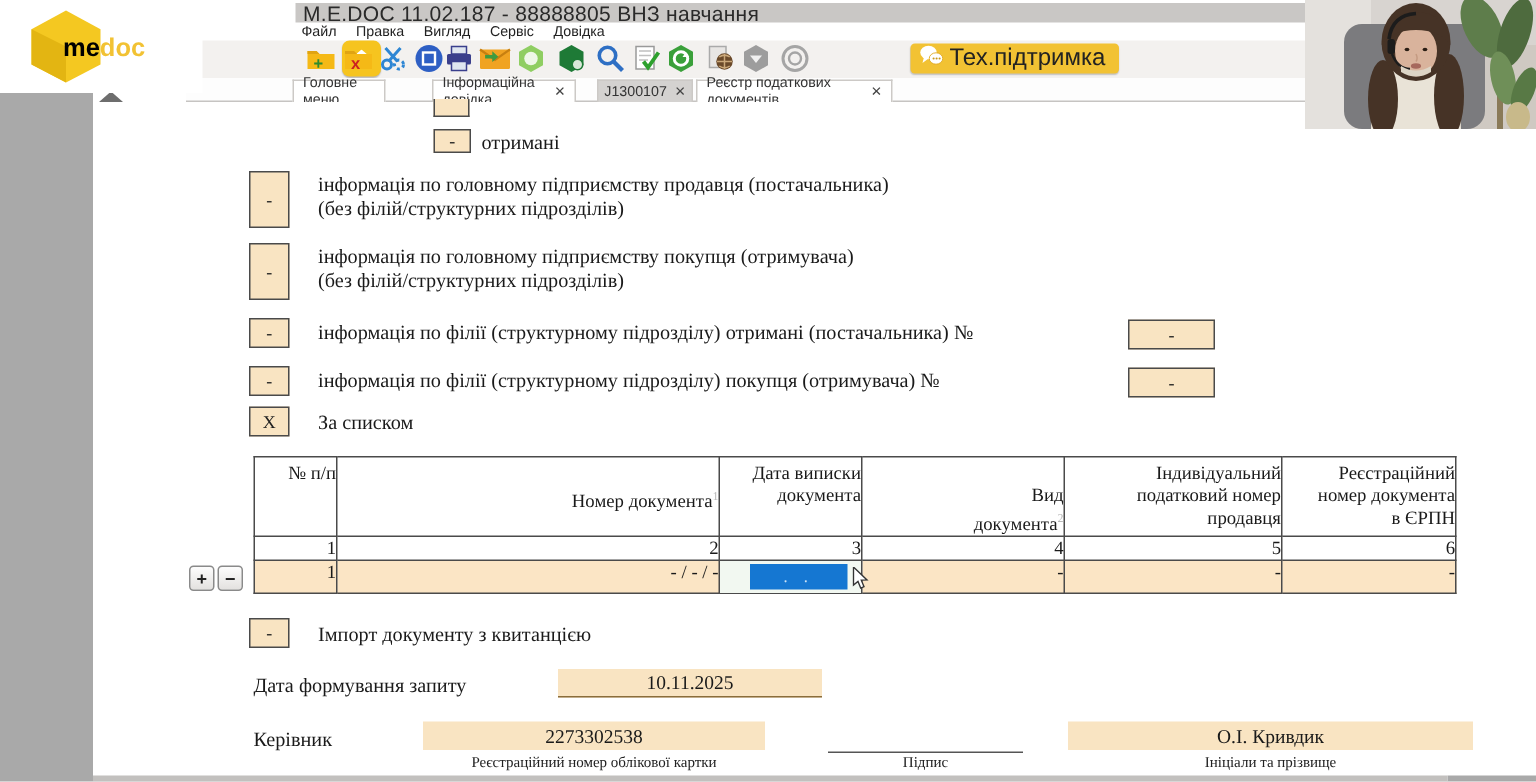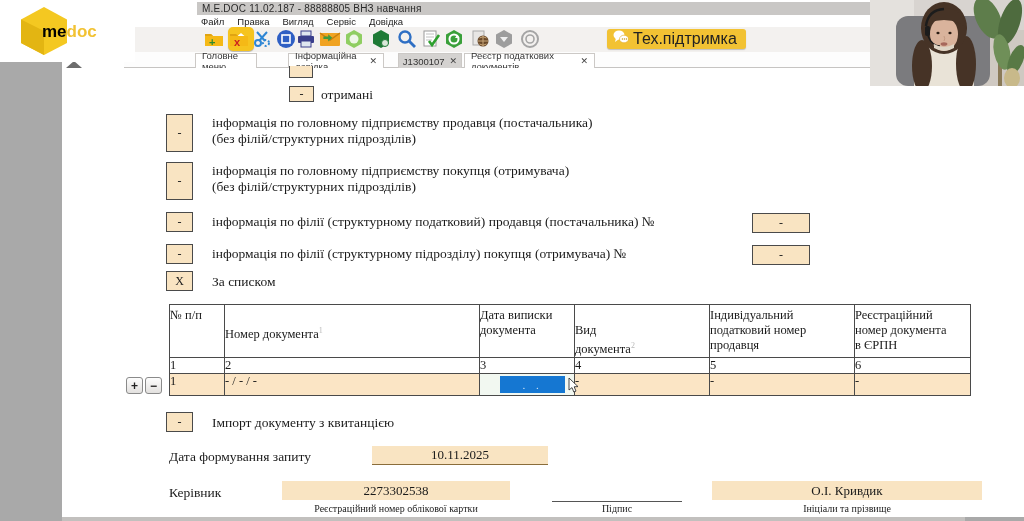--- a/index.html
+++ b/index.html
@@ -5,21 +5,21 @@
   * { margin:0; padding:0; box-sizing:border-box; }
   html,body { width:1024px; height:521px; overflow:hidden; }
   body { background:#a9a9a9; font-family:"Liberation Sans", sans-serif; position:relative; }
 
   
   .app-window { position:absolute; left:62px; top:0; width:903px; height:521px; background:#ffffff; }
   .window-bottom-edge { position:absolute; left:62px; top:517px; width:903px; height:4px; background:#c2c0be; }
 
   .titlebar { position:absolute; left:135px; top:2px; width:733px; height:13px; background:#c9c7c5;
               display:flex; align-items:center; padding-left:5px; }
-  .titlebar-text { font-size:10px; color:#2a2a2a; letter-spacing:.2px; }
+  .titlebar-text { font-size:14px; color:#2a2a2a; letter-spacing:.2px; }
 
   .menubar { position:absolute; left:139px; top:15px; height:12px; display:flex; gap:13px; align-items:center; }
   .menu-item { font-size:9.5px; color:#222; cursor:default; }
 
   .toolbar { position:absolute; left:62px; top:27px; width:903px; height:25px; background:#f3f1ef; }
   .tb-icon { position:absolute; top:1px; width:22px; height:22px; display:flex; align-items:center; justify-content:center; }
   .home-btn { position:absolute; left:104px; top:0; width:26px; height:24px; background:#f6c41f; border-radius:5px;
               display:flex; align-items:center; justify-content:center; box-shadow:0 1px 1px rgba(0,0,0,.25); }
   .support-btn { position:absolute; left:483px; top:2px; height:20px; background:#f2c233; border-radius:3px;
                  display:flex; align-items:center; gap:4px; padding:0 9px 0 6px; box-shadow:0 1px 1px rgba(0,0,0,.2); }
@@ -39,21 +39,21 @@
   .form-area { position:absolute; left:62px; top:68px; width:903px; height:449px; background:#fff;
                font-family:"Liberation Serif", serif; color:#1a1a1a; }
   .tan-box { position:absolute; background:#f9e4c2; border:1px solid #4a4a4a;
              display:flex; align-items:center; justify-content:center; font-size:12px; color:#222; }
   .tan-box.partial { border-top:none; }
   .opt-label { position:absolute; font-size:13.5px; }
   .opt-label.bold { font-weight:normal; line-height:16px; }
 
   
   table.req-table { position:absolute; left:45px; top:236px; border-collapse:collapse; table-layout:fixed; }
-  table.req-table td { border:1px solid #4a4a4a; text-align:left; vertical-align:top;
+  table.req-table td { border:1px solid #4a4a4a; text-align:right; vertical-align:top;
                        font-family:"Liberation Serif", serif; font-size:12.5px; color:#1a1a1a; }
   td.th-cell { height:53px; padding-top:3px; white-space:pre-line; line-height:15px; }
   td.num-cell { height:15px; font-size:12px; vertical-align:middle; }
   td.data-cell { height:22px; background:#fbe5c5; vertical-align:middle; font-size:12.5px; }
   td.date-cell { background:#f2f8f1; position:relative; }
   .date-selection { position:absolute; left:20px; top:2px; width:65px; height:17px; background:#1577d2;
                     display:flex; align-items:center; justify-content:center; color:#cfe3f6; font-size:11px; letter-spacing:4px; }
   .sup-mark { font-size:8px; color:#b9b9b9; vertical-align:super; }
 
   .row-btn { position:absolute; width:17px; height:17px; background:linear-gradient(#fdfdfd,#e3e1df);
@@ -238,21 +238,21 @@
       <span>(без філій/структурних  підрозділів)</span>
     </div>
 
     <div class="tan-box" style="left:42px; top:94px; width:27px; height:38px;">-</div>
     <div class="opt-label bold" style="left:88px; top:95px;">
       <span>інформація по головному підприємству покупця (отримувача)</span><br>
       <span>(без філій/структурних  підрозділів)</span>
     </div>
 
     <div class="tan-box" style="left:42px; top:144px; width:27px; height:20px;">-</div>
-    <div class="opt-label bold" style="left:88px; top:146px;">інформація по філії (структурному податковий) продавця (постачальника) №</div>
+    <div class="opt-label bold" style="left:88px; top:146px;">інформація по філії (структурному підрозділу) отримані (постачальника) №</div>
     <div class="tan-box" style="left:628px; top:145px; width:58px; height:20px;">-</div>
 
     <div class="tan-box" style="left:42px; top:176px; width:27px; height:20px;">-</div>
     <div class="opt-label bold" style="left:88px; top:178px;">інформація по філії (структурному підрозділу) покупця (отримувача) №</div>
     <div class="tan-box" style="left:628px; top:177px; width:58px; height:20px;">-</div>
 
     <div class="tan-box" style="left:42px; top:203px; width:27px; height:20px;">X</div>
     <div class="opt-label" style="left:88px; top:206px;">За списком</div>
 
     <table class="req-table">

